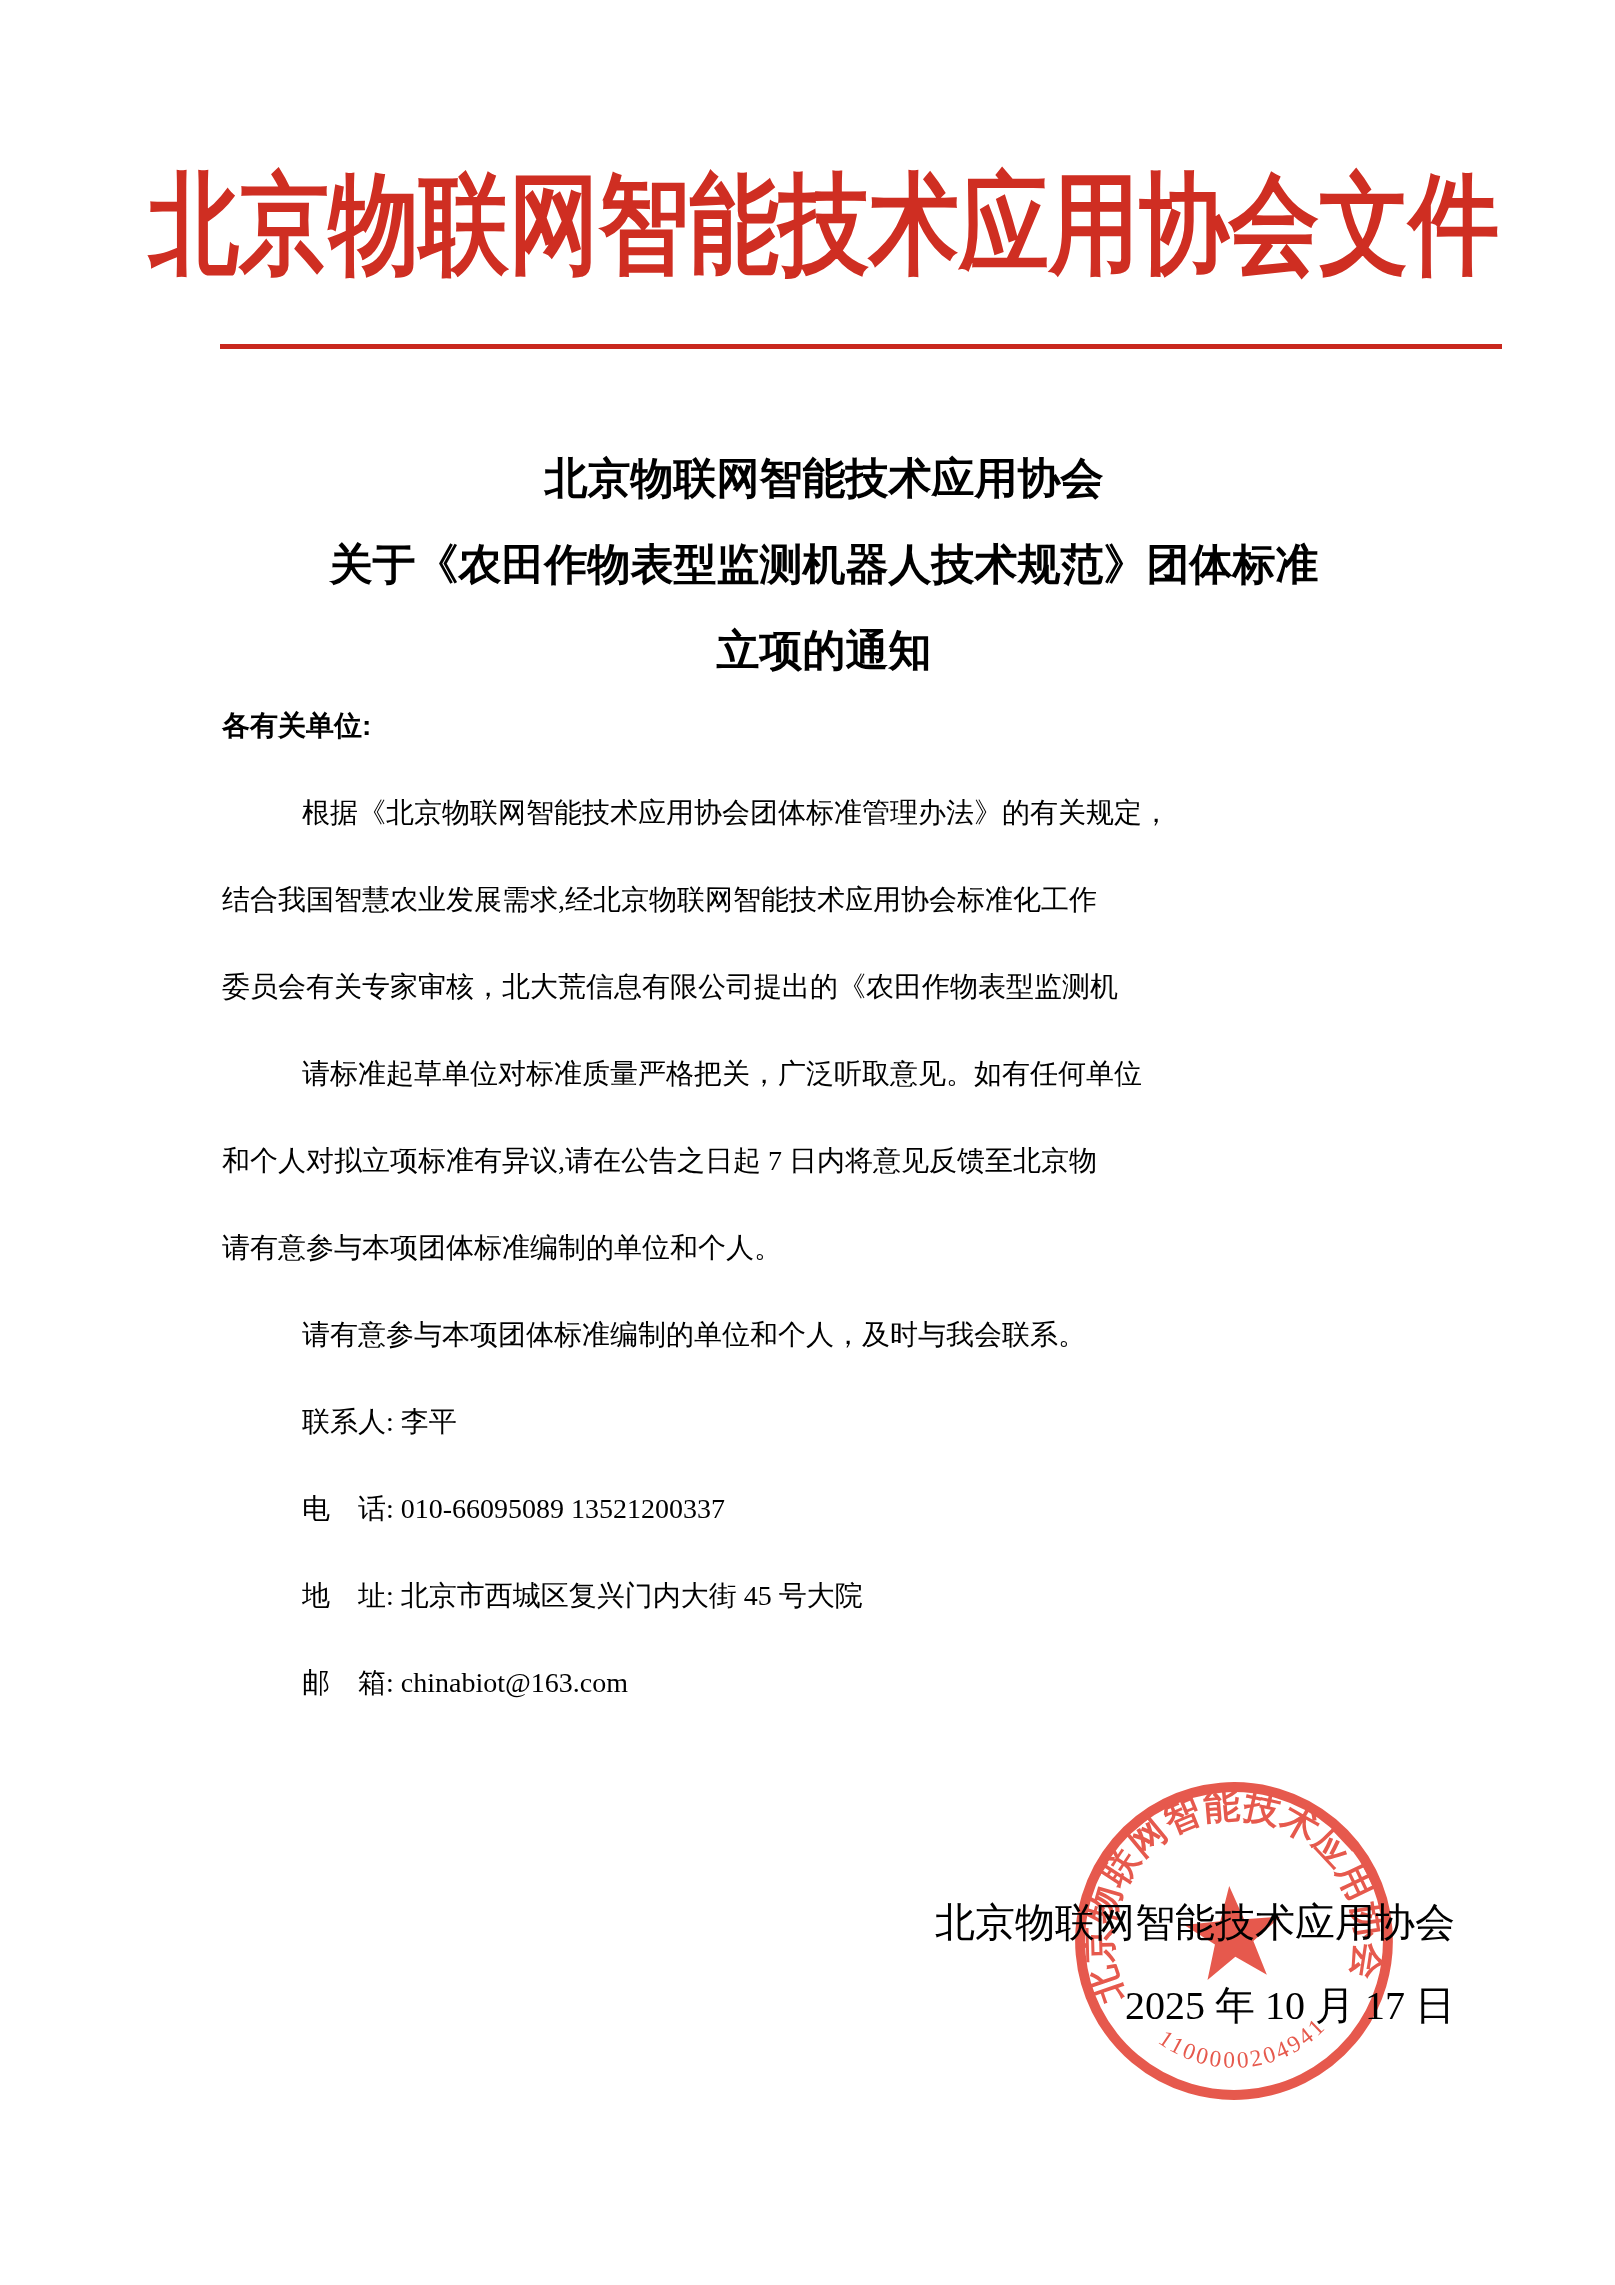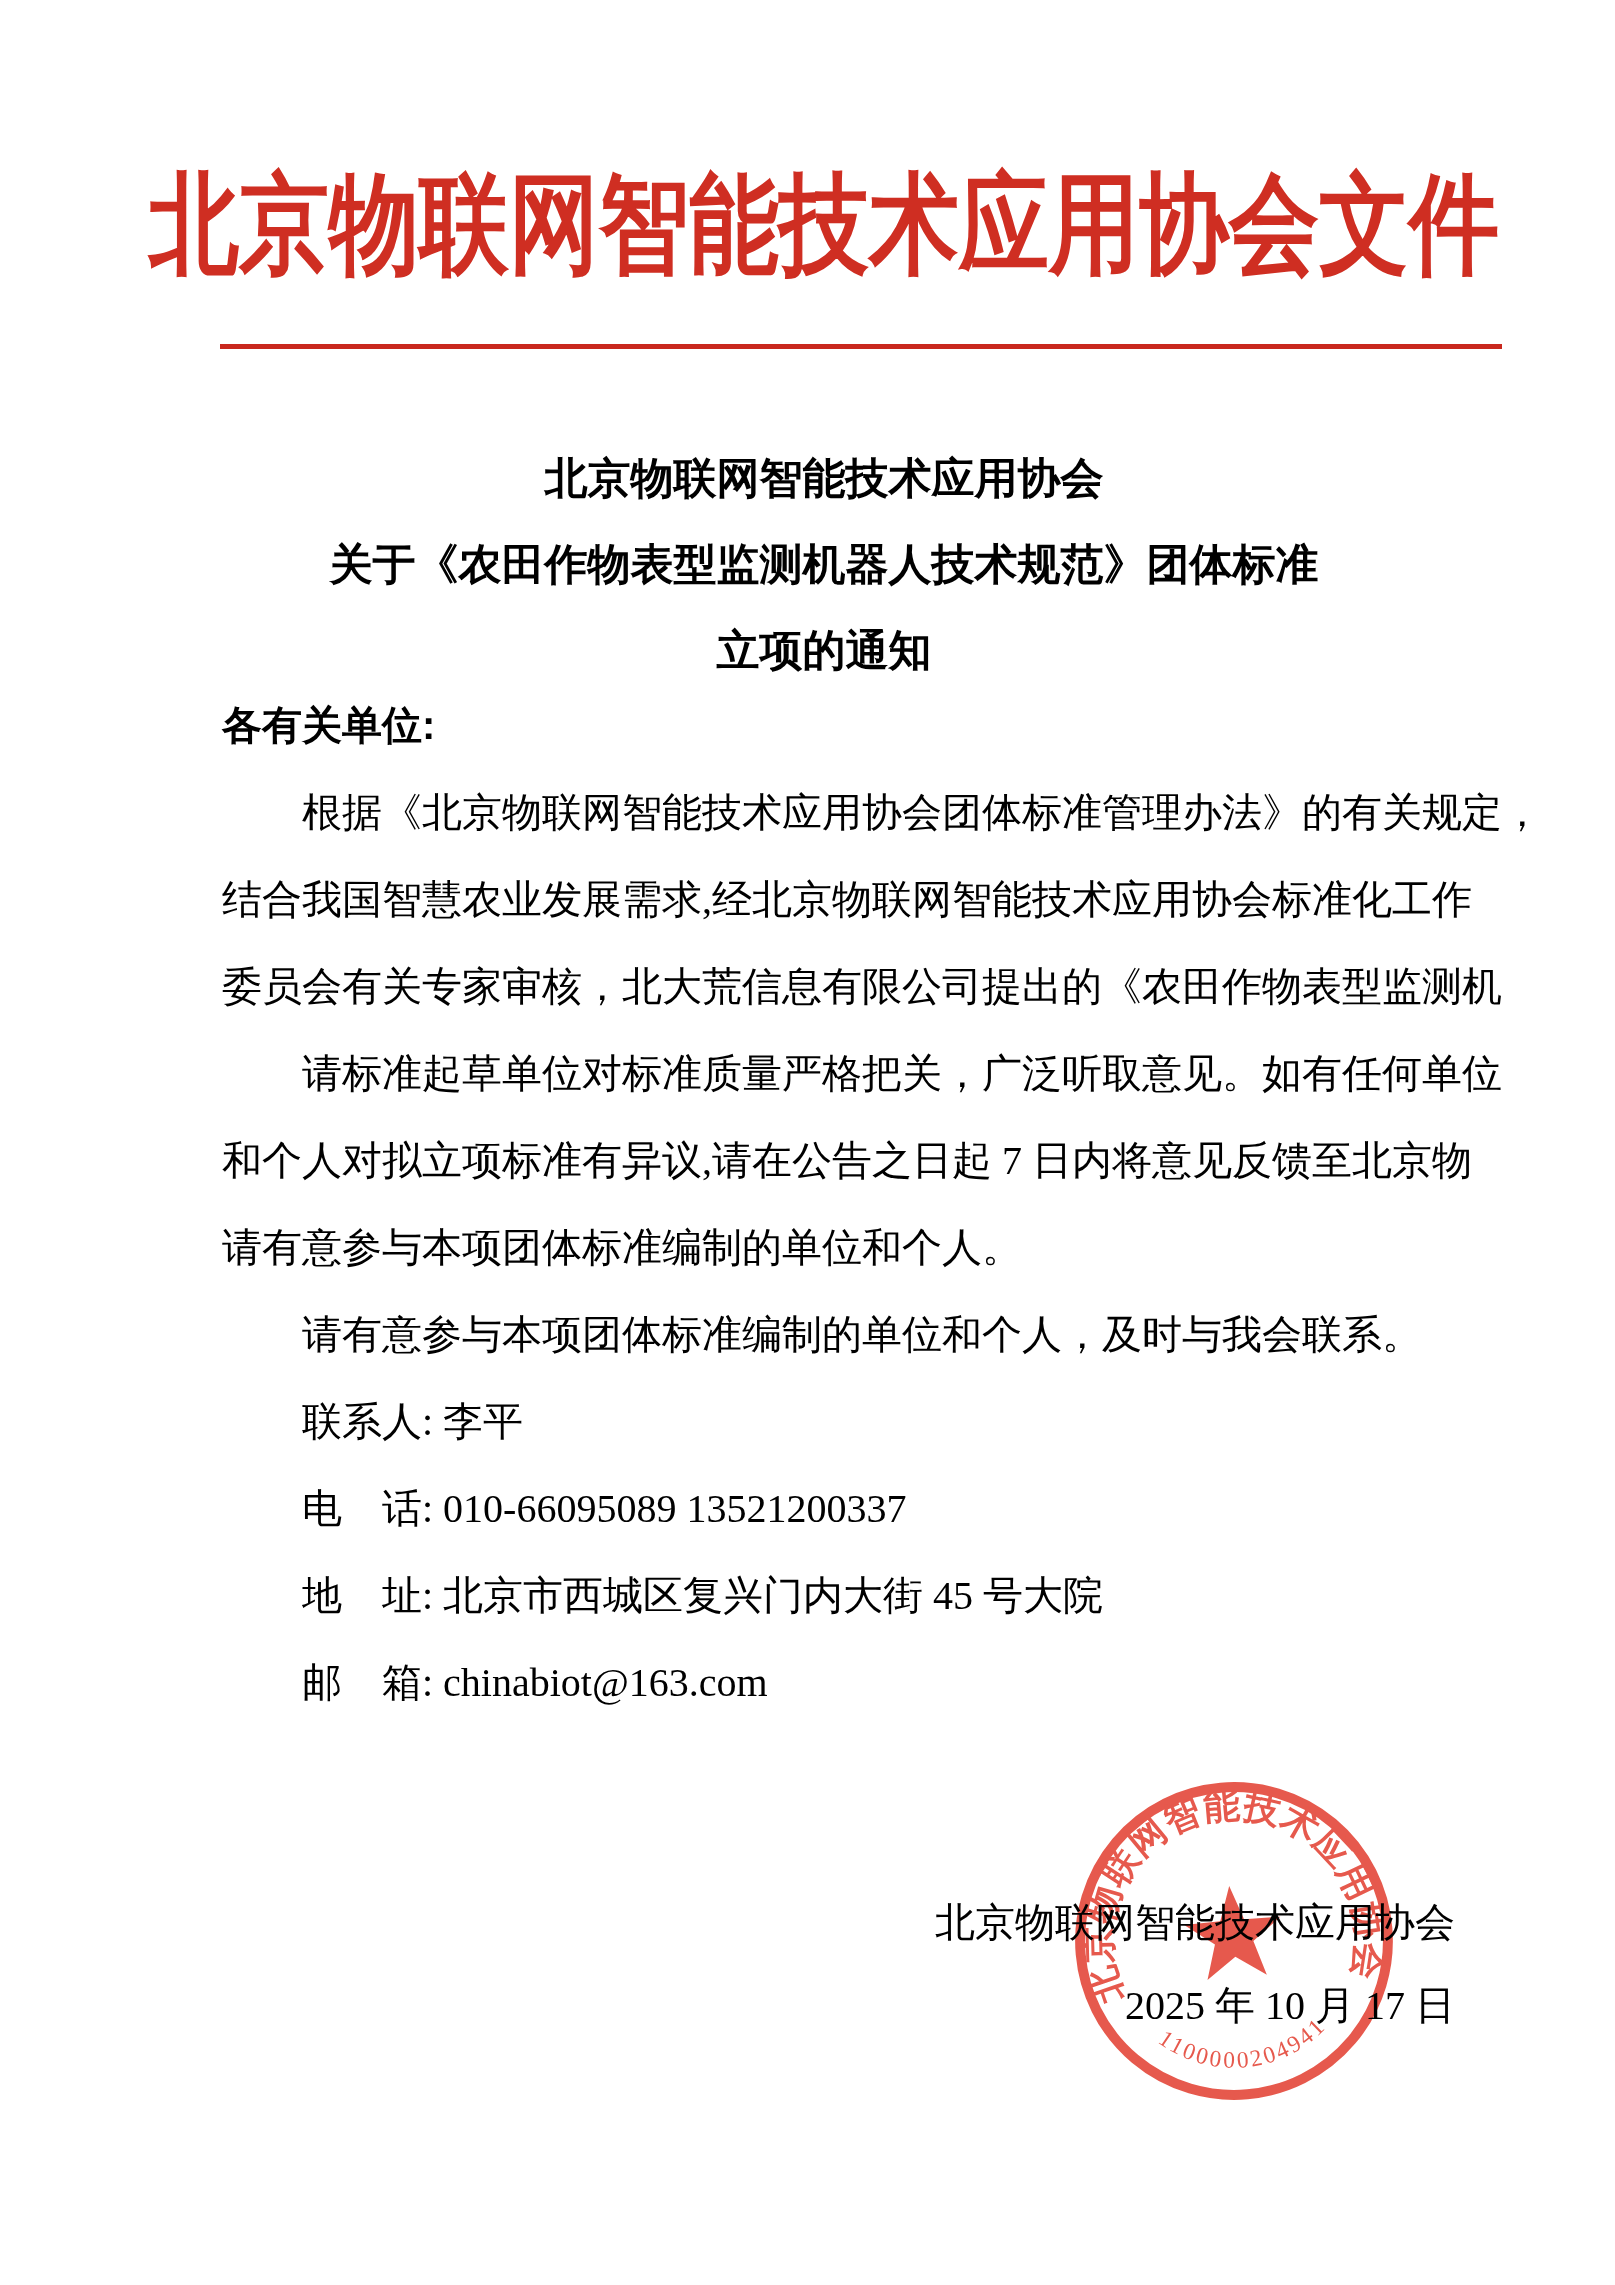--- a/index.html
+++ b/index.html
@@ -36,21 +36,21 @@
   
   .doc-title{
     position:absolute;top:436px;left:0;width:1616px;
     text-align:center;font-weight:bold;
     font-size:43px;color:var(--ink);
   }
   .doc-title .t-line{height:86px;line-height:86px;white-space:nowrap;}
   
   .body{
     position:absolute;top:682px;left:206px;width:1277px;
-    font-size:40px;color:var(--ink);
+    font-size:28px;color:var(--ink);
   }
   .line{height:87px;line-height:87px;white-space:nowrap;}
   .indent{padding-left:80px;}
   .salutation{
     font-family:"Liberation Sans","DejaVu Sans",sans-serif;
     font-weight:bold;
   }
   
   .seal{
     position:absolute;left:1046px;top:1769px;width:344px;height:344px;

